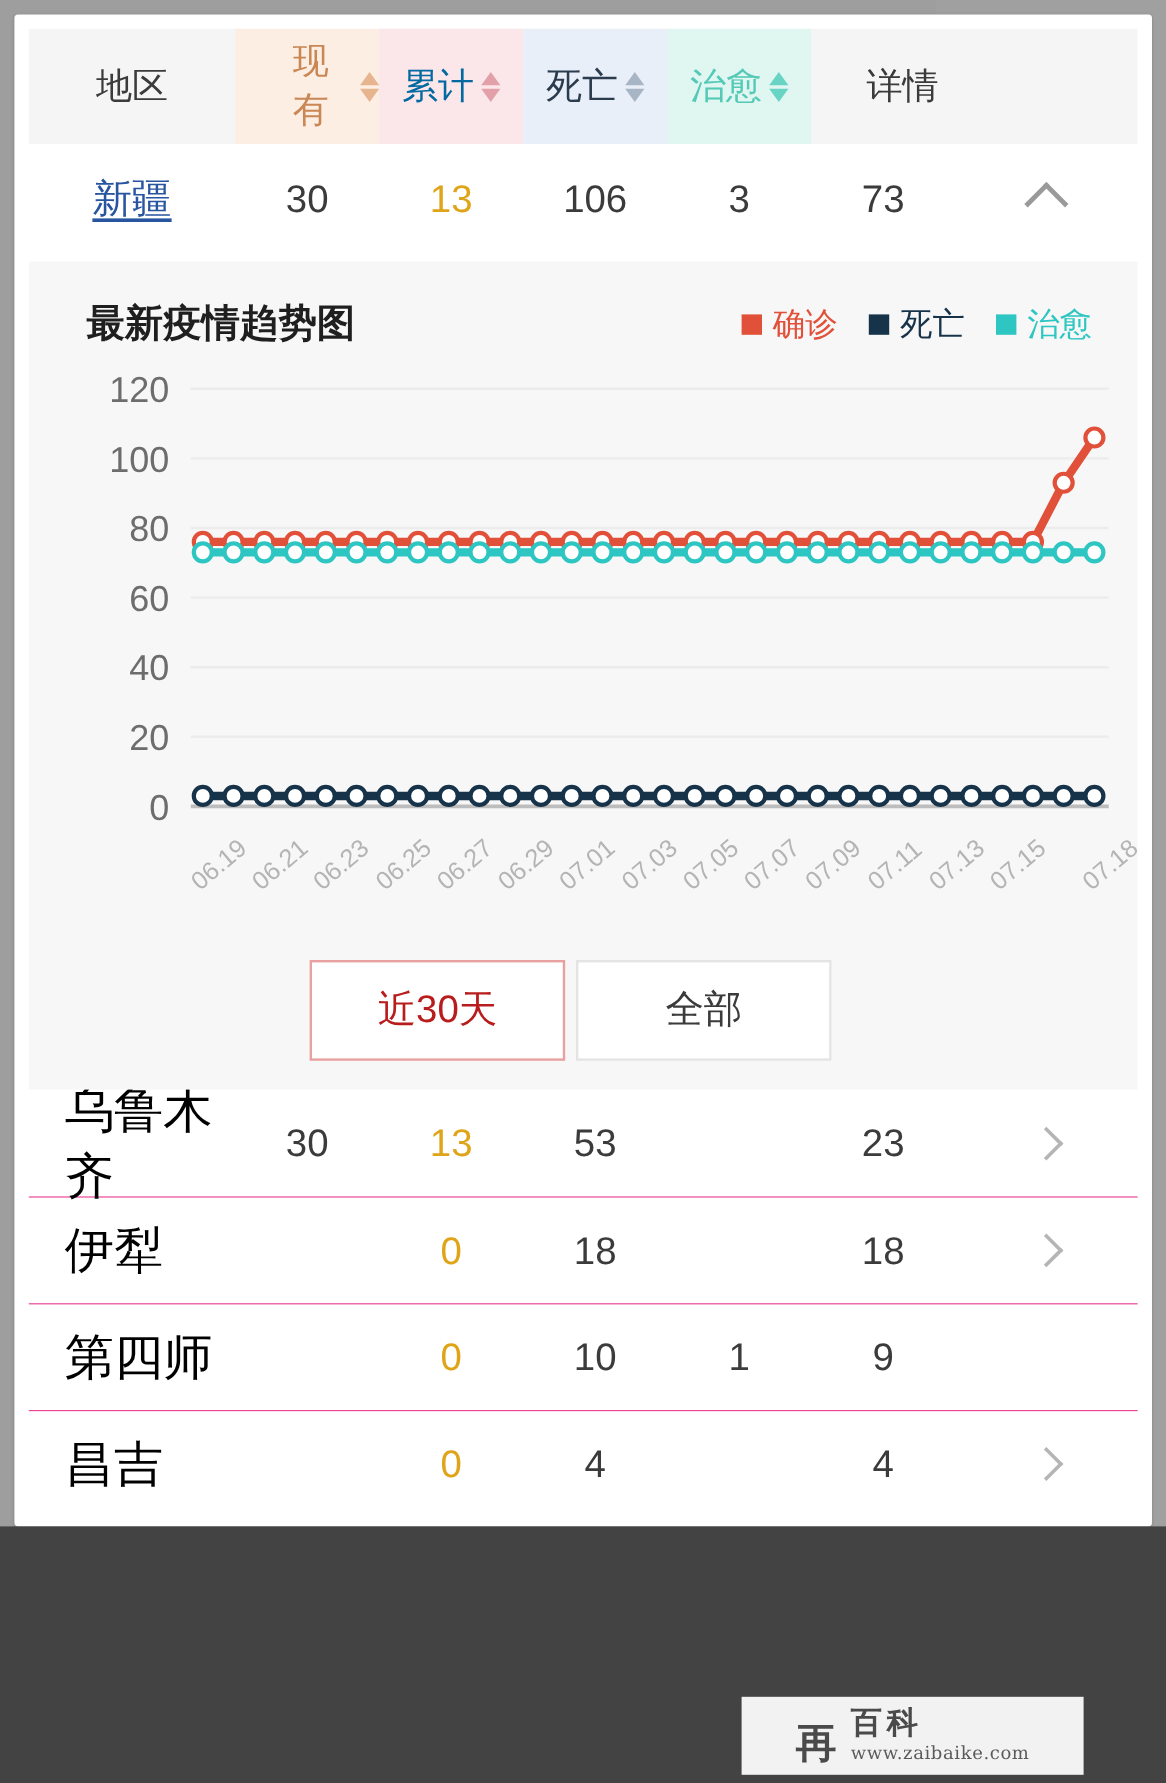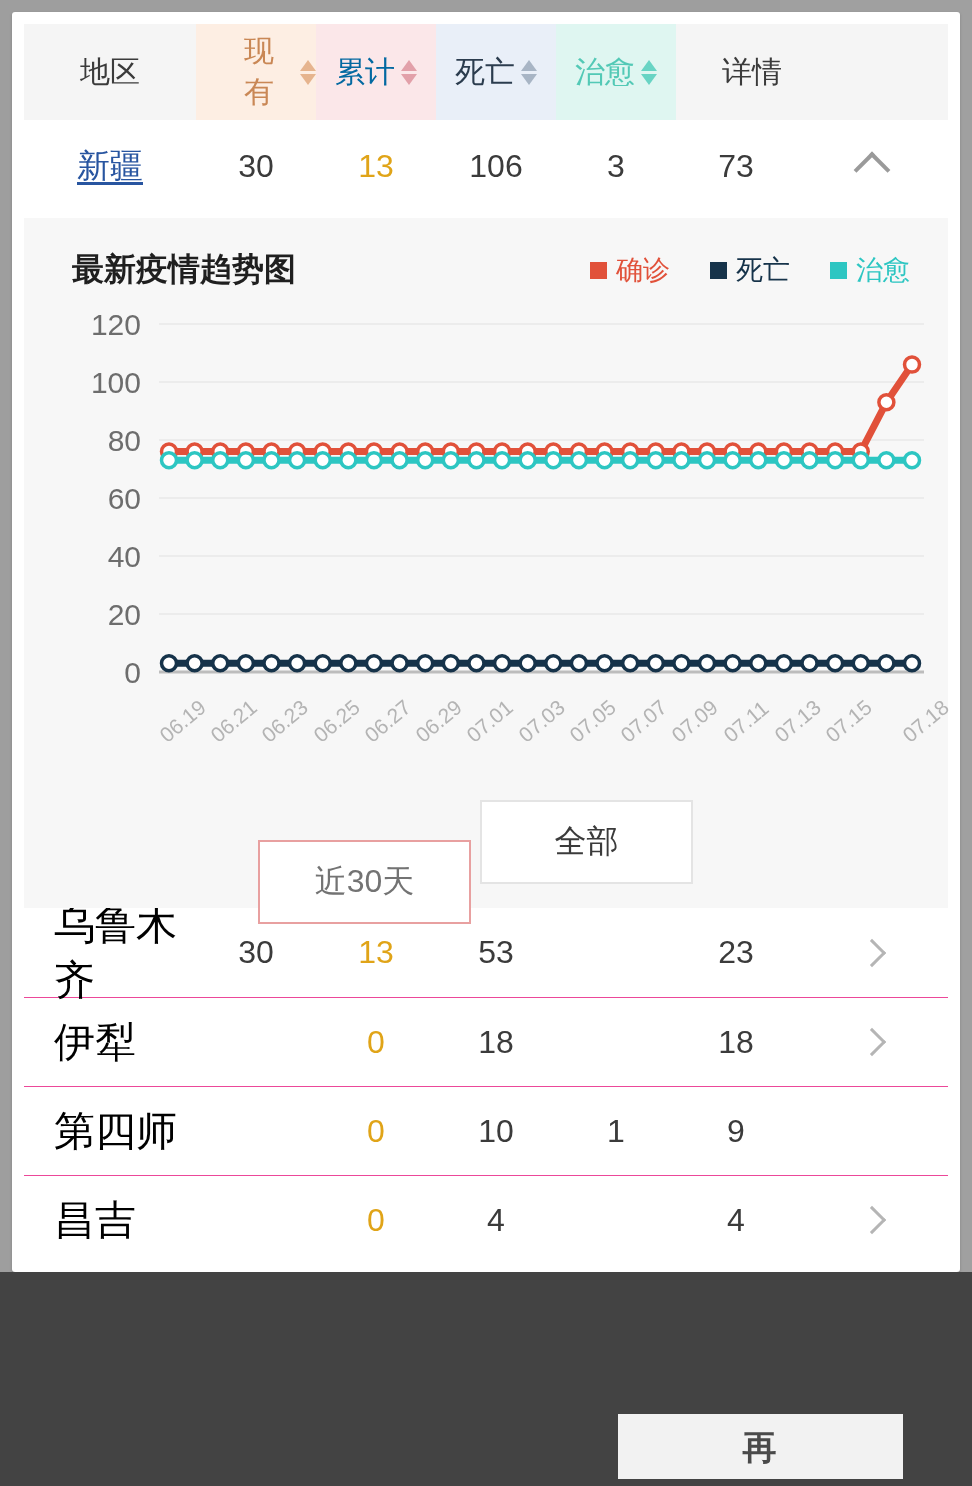--- a/index.html
+++ b/index.html
@@ -111,21 +111,21 @@
   
   .chart-panel {
     margin: 6px 12px 0 12px; width: 924px; height: 690px;
     background: #f7f7f7; position: relative;
   }
   .chart-top {
     display: flex; align-items: center; justify-content: space-between;
     padding: 30px 38px 0 48px;
   }
   .chart-title { font-size: 32px; color: #1f1f1f; font-weight: 700; }
-  .legend { display: flex; align-items: center; gap: 40px; }
+  .legend { display: flex; align-items: center; gap: 26px; }
   .legend-item { display: flex; align-items: center; gap: 9px; font-size: 27px; }
   .legend-swatch { width: 17px; height: 17px; display: inline-block; }
   .lg-confirmed { color: #e1513a; }
   .lg-death { color: #16334a; }
   .lg-cured { color: #2dc6c2; }
 
   .plot { position: absolute; left: 0; top: 84px; width: 924px; height: 420px; }
   .plot svg { display: block; }
 
   .xaxis { position: absolute; left: 0; top: 505px; width: 924px; height: 90px; }
@@ -135,21 +135,21 @@
   }
 
   .range-btns {
     position: absolute; left: 234px; top: 582px;
     display: flex;
   }
   .rbtn {
     width: 213px; height: 84px; display: flex; align-items: center; justify-content: center;
     font-size: 32px; background: #ffffff; border: 2px solid #e4e4e4; color: #3b3b3b;
   }
-  .rbtn.active { border-color: #e8a0a0; color: #737373; margin-right: 9px; margin-top: 40px; }
+  .rbtn.active { border-color: #e8a0a0; color: #b91c1c; margin-right: 9px; }
 
   
   .city-list { margin: 0 12px; width: 924px; }
   .city-row {
     display: flex; align-items: center; height: 89px;
     border-top: 1px solid #ec4899;
   }
   .city-row:first-child { border-top: none; }
   .city-name {
     width: 172px; font-size: 41px; color: #000000;
@@ -414,16 +414,20 @@
         </div>
       </div>
 
   </div>
 
   <div class="dark-area"></div>
 
   <div class="watermark">
     <div class="wm-inner">
       <div class="wm-logo">再</div>
+      <div class="wm-right">
+        <div class="wm-kanji">百科</div>
+        <div class="wm-url">www.zaibaike.com</div>
+      </div>
     </div>
   </div>
 
 </div>
 
 </body></html>

